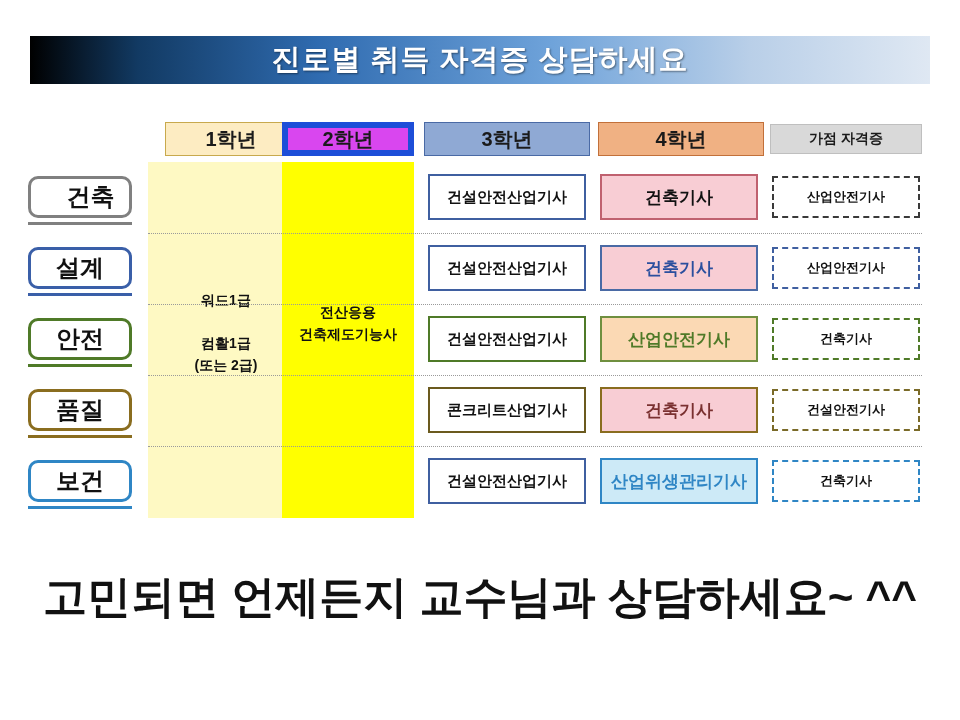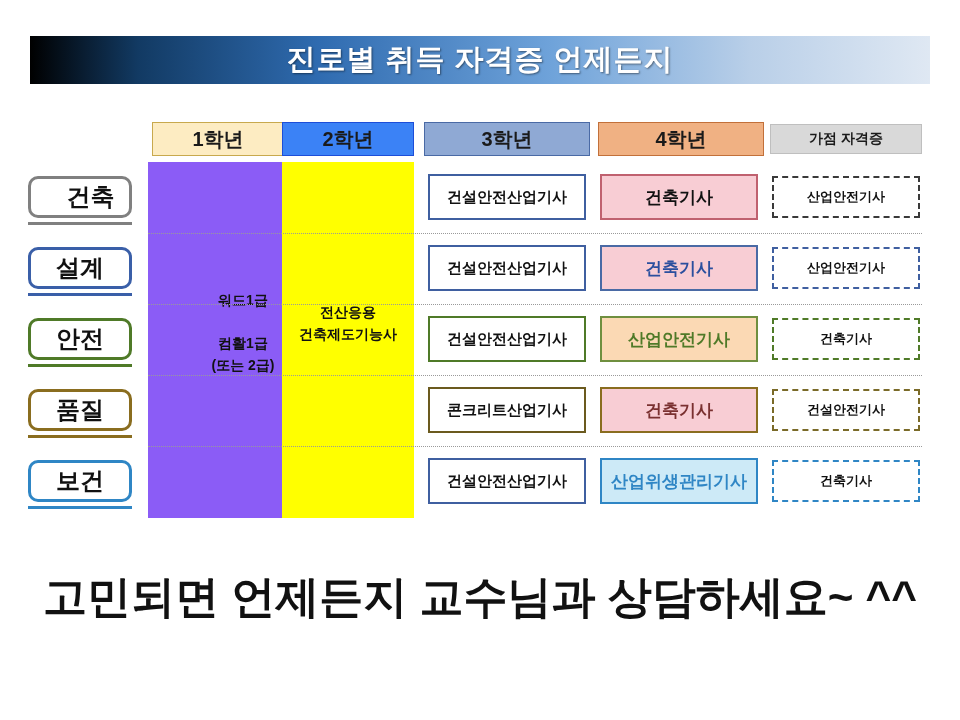--- a/index.html
+++ b/index.html
@@ -55,41 +55,40 @@
     top: 0;
     height: 34px;
     display: flex;
     align-items: center;
     justify-content: center;
     font-size: 20px;
     font-weight: bold;
     color: #1a1a1a;
     box-sizing: border-box;
   }
-  .col-head.c1 { left: 152px; width: 132px; background: #fdecc2; border: 1px solid #c8a94d; }
-  .col-head.c2 { left: 282px; width: 132px; background: #3b82f6; border: 1px solid #1d4ed8; }
+  .col-head.c1 { left: 165px; width: 132px; background: #fdecc2; border: 1px solid #c8a94d; }
+  .col-head.c2 { left: 282px; width: 132px; background: #d946ef; border: 6px solid #1d4ed8; }
   .col-head.c3 { left: 424px; width: 166px; background: #8fa9d4; border: 1px solid #4a6aa5; }
   .col-head.c4 { left: 598px; width: 166px; background: #f0b183; border: 1px solid #c2703a; }
   .col-head.c5 {
     left: 770px; width: 152px; height: 30px; top: 2px;
     background: #d9d9d9; border: 1px solid #bfbfbf;
     font-size: 14px; font-weight: bold;
   }
 
   
   .band {
     position: absolute;
     top: 52px;
     height: 356px;
     box-sizing: border-box;
   }
   .band.year1 {
     left: 148px; width: 156px;
-    background: #8b5cf6;
-    padding-left: 17px;
+    background: #fef9c3;
   }
   .band.year2 {
     left: 282px; width: 132px;
     background: #ffff00;
   }
   .band-label {
     position: absolute;
     width: 100%;
     text-align: center;
     font-size: 14px;
@@ -176,21 +175,21 @@
     text-align: center;
     font-size: 44px;
     font-weight: bold;
     color: #111111;
   }
 </style>
 </head>
 <body>
 
 <div class="title-banner">
-  <span class="title-text">진로별 취득 자격증 언제든지</span>
+  <span class="title-text">진로별 취득 자격증 상담하세요</span>
 </div>
 
 <div class="board">
 
   <div class="col-headers">
     <div class="col-head c1">1학년</div>
     <div class="col-head c2">2학년</div>
     <div class="col-head c3">3학년</div>
     <div class="col-head c4">4학년</div>
     <div class="col-head c5">가점 자격증</div>

